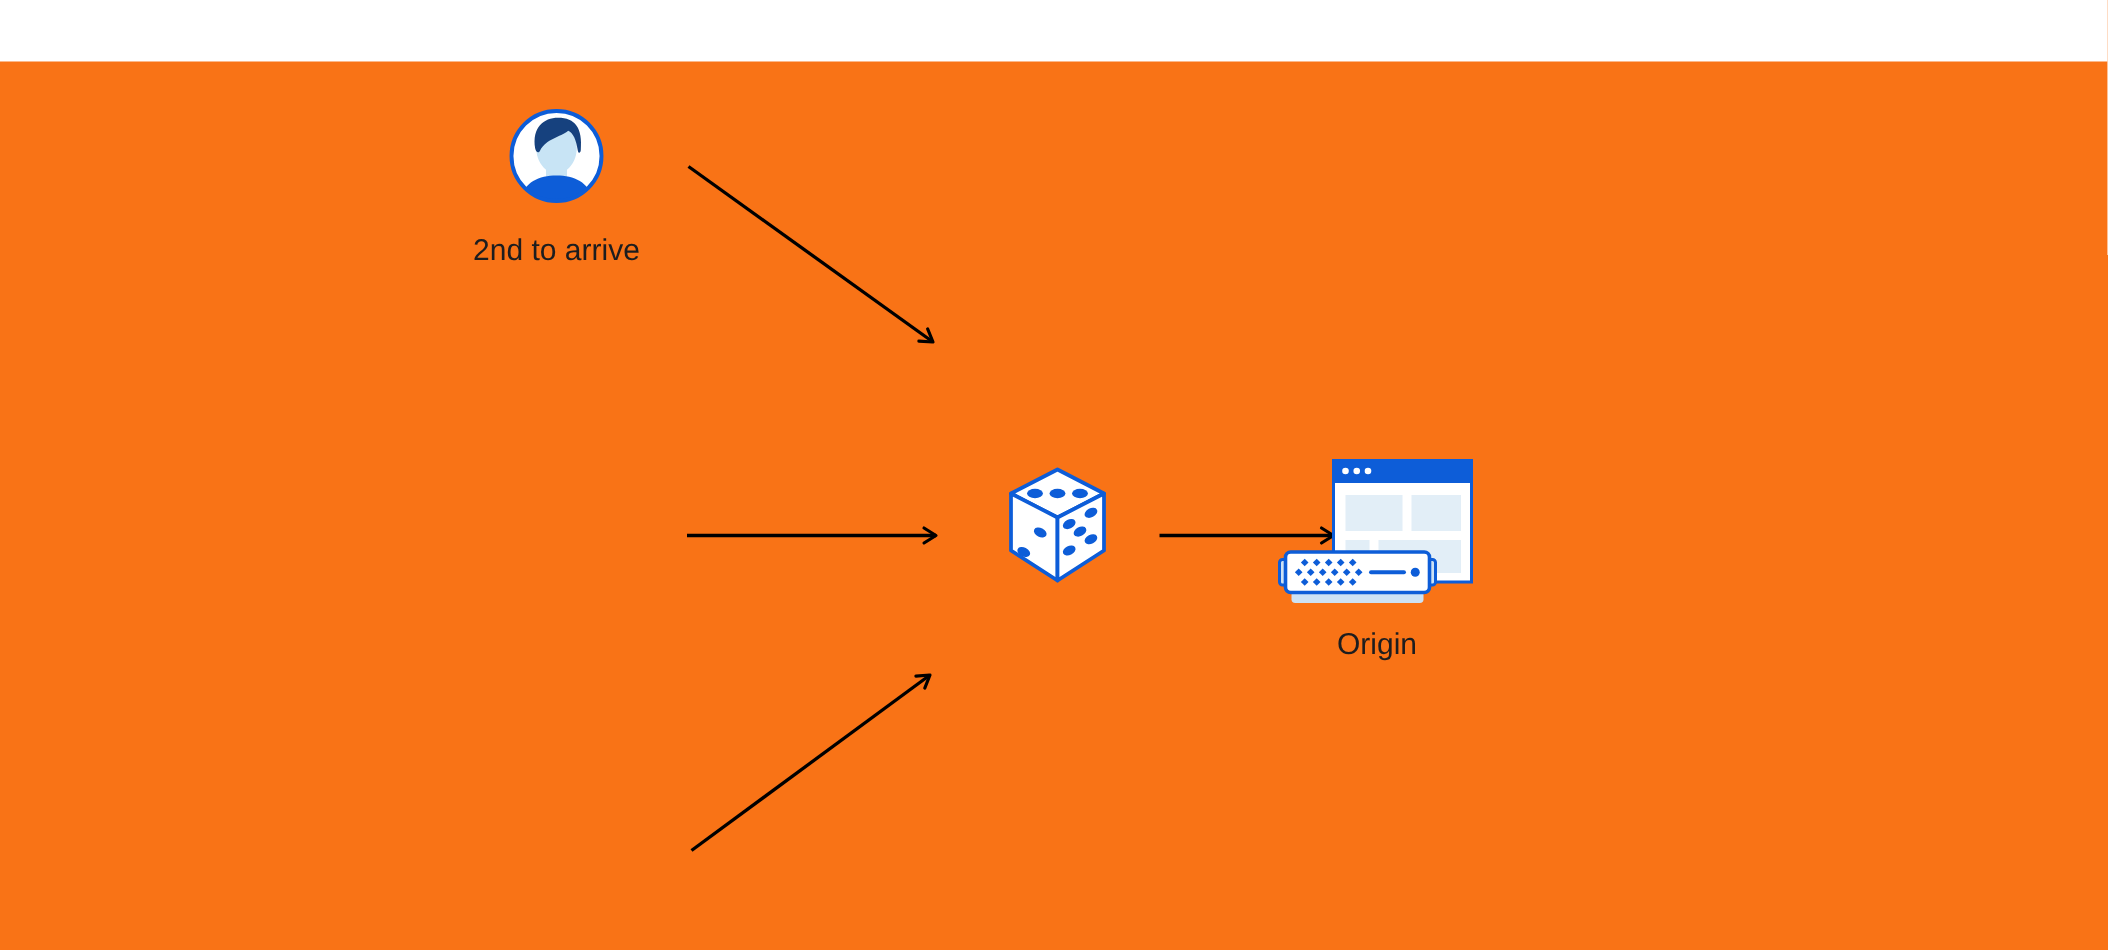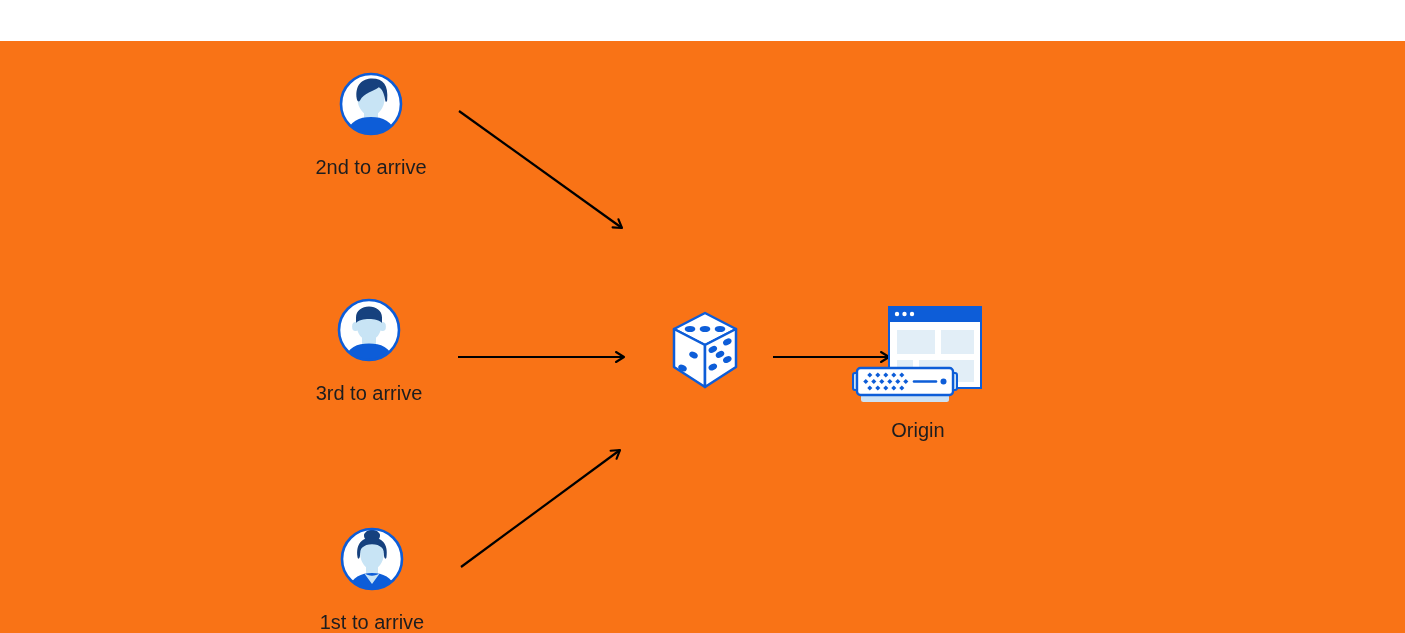--- a/index.html
+++ b/index.html
@@ -71,62 +71,21 @@
         <rect x="25" y="34" width="14" height="14" fill="#c8e4f5"></rect>
         <path d="M6,66 C9,50 19,45 32,45 C45,45 55,50 58,66 Z" fill="#0d5dd8"></path>
         <path d="M32,11 C41,11 45.5,17.5 45.5,26.5 C45.5,36 39.5,43.5 32,43.5 C24.5,43.5 18.5,36 18.5,26.5 C18.5,17.5 23,11 32,11 Z" fill="#c8e4f5"></path>
         <path d="M17.8,27 C15.5,13 23.5,6.5 33,6.5 C44.5,6.5 49.5,13.5 48.2,28 C48,30.2 46.6,30.6 46.2,28.3 C45,21 43.2,16.8 39.8,15.2 C34.5,19.5 25,20.5 21,28.5 C20,30.6 18.2,29.3 17.8,27 Z" fill="#16417e"></path>
       </g>
       <circle cx="32" cy="32" r="30" fill="none" stroke="#0d5dd8" stroke-width="2.6"></circle>
     </svg>
     <div class="label">2nd to arrive</div>
   </div>
 
-  <div class="node client-2">
-    <svg width="64" height="64" viewBox="0 0 64 64" xmlns="http://www.w3.org/2000/svg">
-      <defs>
-          <clipPath id="c2">
-            <circle cx="32" cy="32" r="30"></circle>
-          </clipPath>
-        </defs>
-      <circle cx="32" cy="32" r="30" fill="#ffffff"></circle>
-      <g clip-path="url(#c2)">
-        <rect x="25" y="35" width="14" height="13" fill="#c8e4f5"></rect>
-        <path d="M6,66 C9,50 19,45.5 32,45.5 C45,45.5 55,50 58,66 Z" fill="#0d5dd8"></path>
-        <ellipse cx="18.5" cy="28.5" rx="3.4" ry="4.6" fill="#c8e4f5"></ellipse>
-        <ellipse cx="45.5" cy="28.5" rx="3.4" ry="4.6" fill="#c8e4f5"></ellipse>
-        <path d="M32,12 C40,12 44.5,18 44.5,26.5 C44.5,35.5 38.8,42.5 32,42.5 C25.2,42.5 19.5,35.5 19.5,26.5 C19.5,18 24,12 32,12 Z" fill="#c8e4f5"></path>
-        <path d="M19,25 L19,19.5 C19,12.5 25,8.5 32,8.5 C39,8.5 45,12.5 45,19.5 L45,25 C40.5,19.8 23.5,19.8 19,25 Z" fill="#16417e"></path>
-      </g>
-      <circle cx="32" cy="32" r="30" fill="none" stroke="#0d5dd8" stroke-width="2.6"></circle>
-    </svg>
-    <div class="label">3rd to arrive</div>
-  </div>
 
-  <div class="node client-3">
-    <svg width="64" height="64" viewBox="0 0 64 64" xmlns="http://www.w3.org/2000/svg">
-      <defs>
-          <clipPath id="c3">
-            <circle cx="32" cy="32" r="30"></circle>
-          </clipPath>
-        </defs>
-      <circle cx="32" cy="32" r="30" fill="#ffffff"></circle>
-      <g clip-path="url(#c3)">
-        <ellipse cx="32" cy="9" rx="8" ry="6.2" fill="#16417e"></ellipse>
-        <rect x="26" y="35" width="12" height="14" fill="#c8e4f5"></rect>
-        <path d="M7,66 C10,51 20,46 32,46 C44,46 54,51 57,66 Z" fill="#0d5dd8"></path>
-        <path d="M24,46 L32,57 L40,46 C35,49.5 29,49.5 24,46 Z" fill="#c8e4f5"></path>
-        <path d="M17.5,30 C15.5,16 23,10.5 32,10.5 C41,10.5 48.5,16 46.5,30 C46.2,32.2 44.6,32.2 44.2,29.8 C43.2,22.5 39.5,18 32,18 C24.5,18 20.8,22.5 19.8,29.8 C19.4,32.2 17.8,32.2 17.5,30 Z" fill="#16417e"></path>
-        <path d="M32,13.5 C39.5,13.5 43.8,19 43.8,26.8 C43.8,35 38.3,42.5 32,42.5 C25.7,42.5 20.2,35 20.2,26.8 C20.2,19 24.5,13.5 32,13.5 Z" fill="#c8e4f5"></path>
-        <path d="M18.5,29 C17.5,17 24,11.5 32,11.5 C40,11.5 46.5,17 45.5,29 C44.8,22 40.5,17.2 32,17.2 C23.5,17.2 19.2,22 18.5,29 Z" fill="#16417e"></path>
-      </g>
-      <circle cx="32" cy="32" r="30" fill="none" stroke="#0d5dd8" stroke-width="2.6"></circle>
-    </svg>
-    <div class="label">1st to arrive</div>
-  </div>
 
   <div class="node dice-node">
     <svg width="68" height="80" viewBox="0 0 68 80" xmlns="http://www.w3.org/2000/svg">
       <g stroke="#0d5dd8" stroke-width="2.5" stroke-linejoin="round" fill="#ffffff">
         <polygon points="34,3 65,19 34,35 3,19"></polygon>
         <polygon points="3,19 34,35 34,77 3,57"></polygon>
         <polygon points="65,19 34,35 34,77 65,57"></polygon>
       </g>
       <g fill="#0d5dd8">
 

